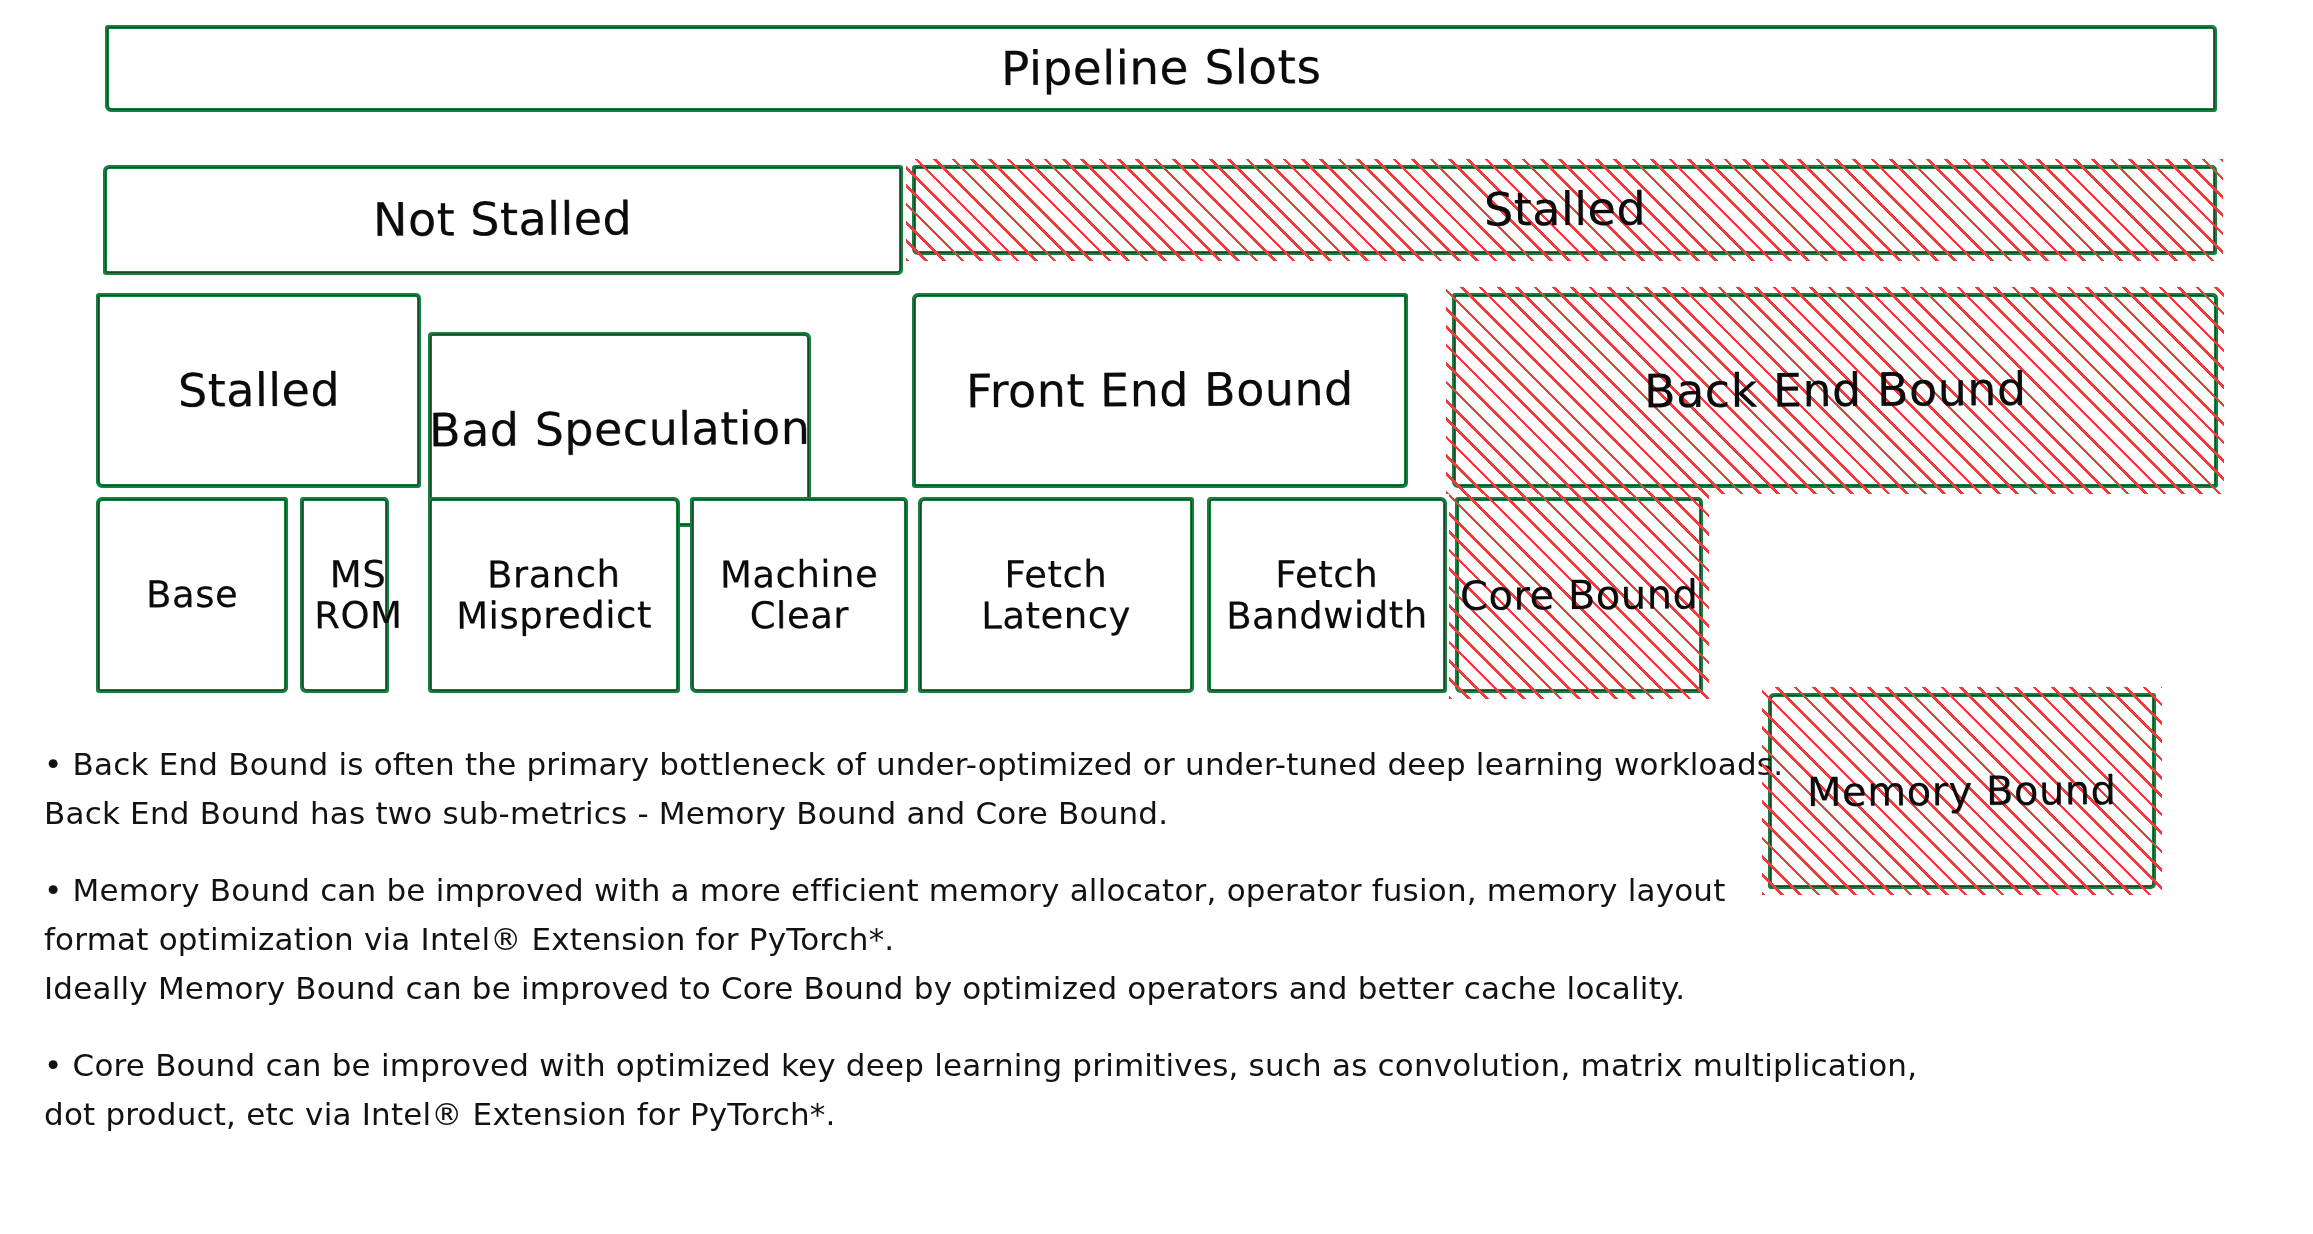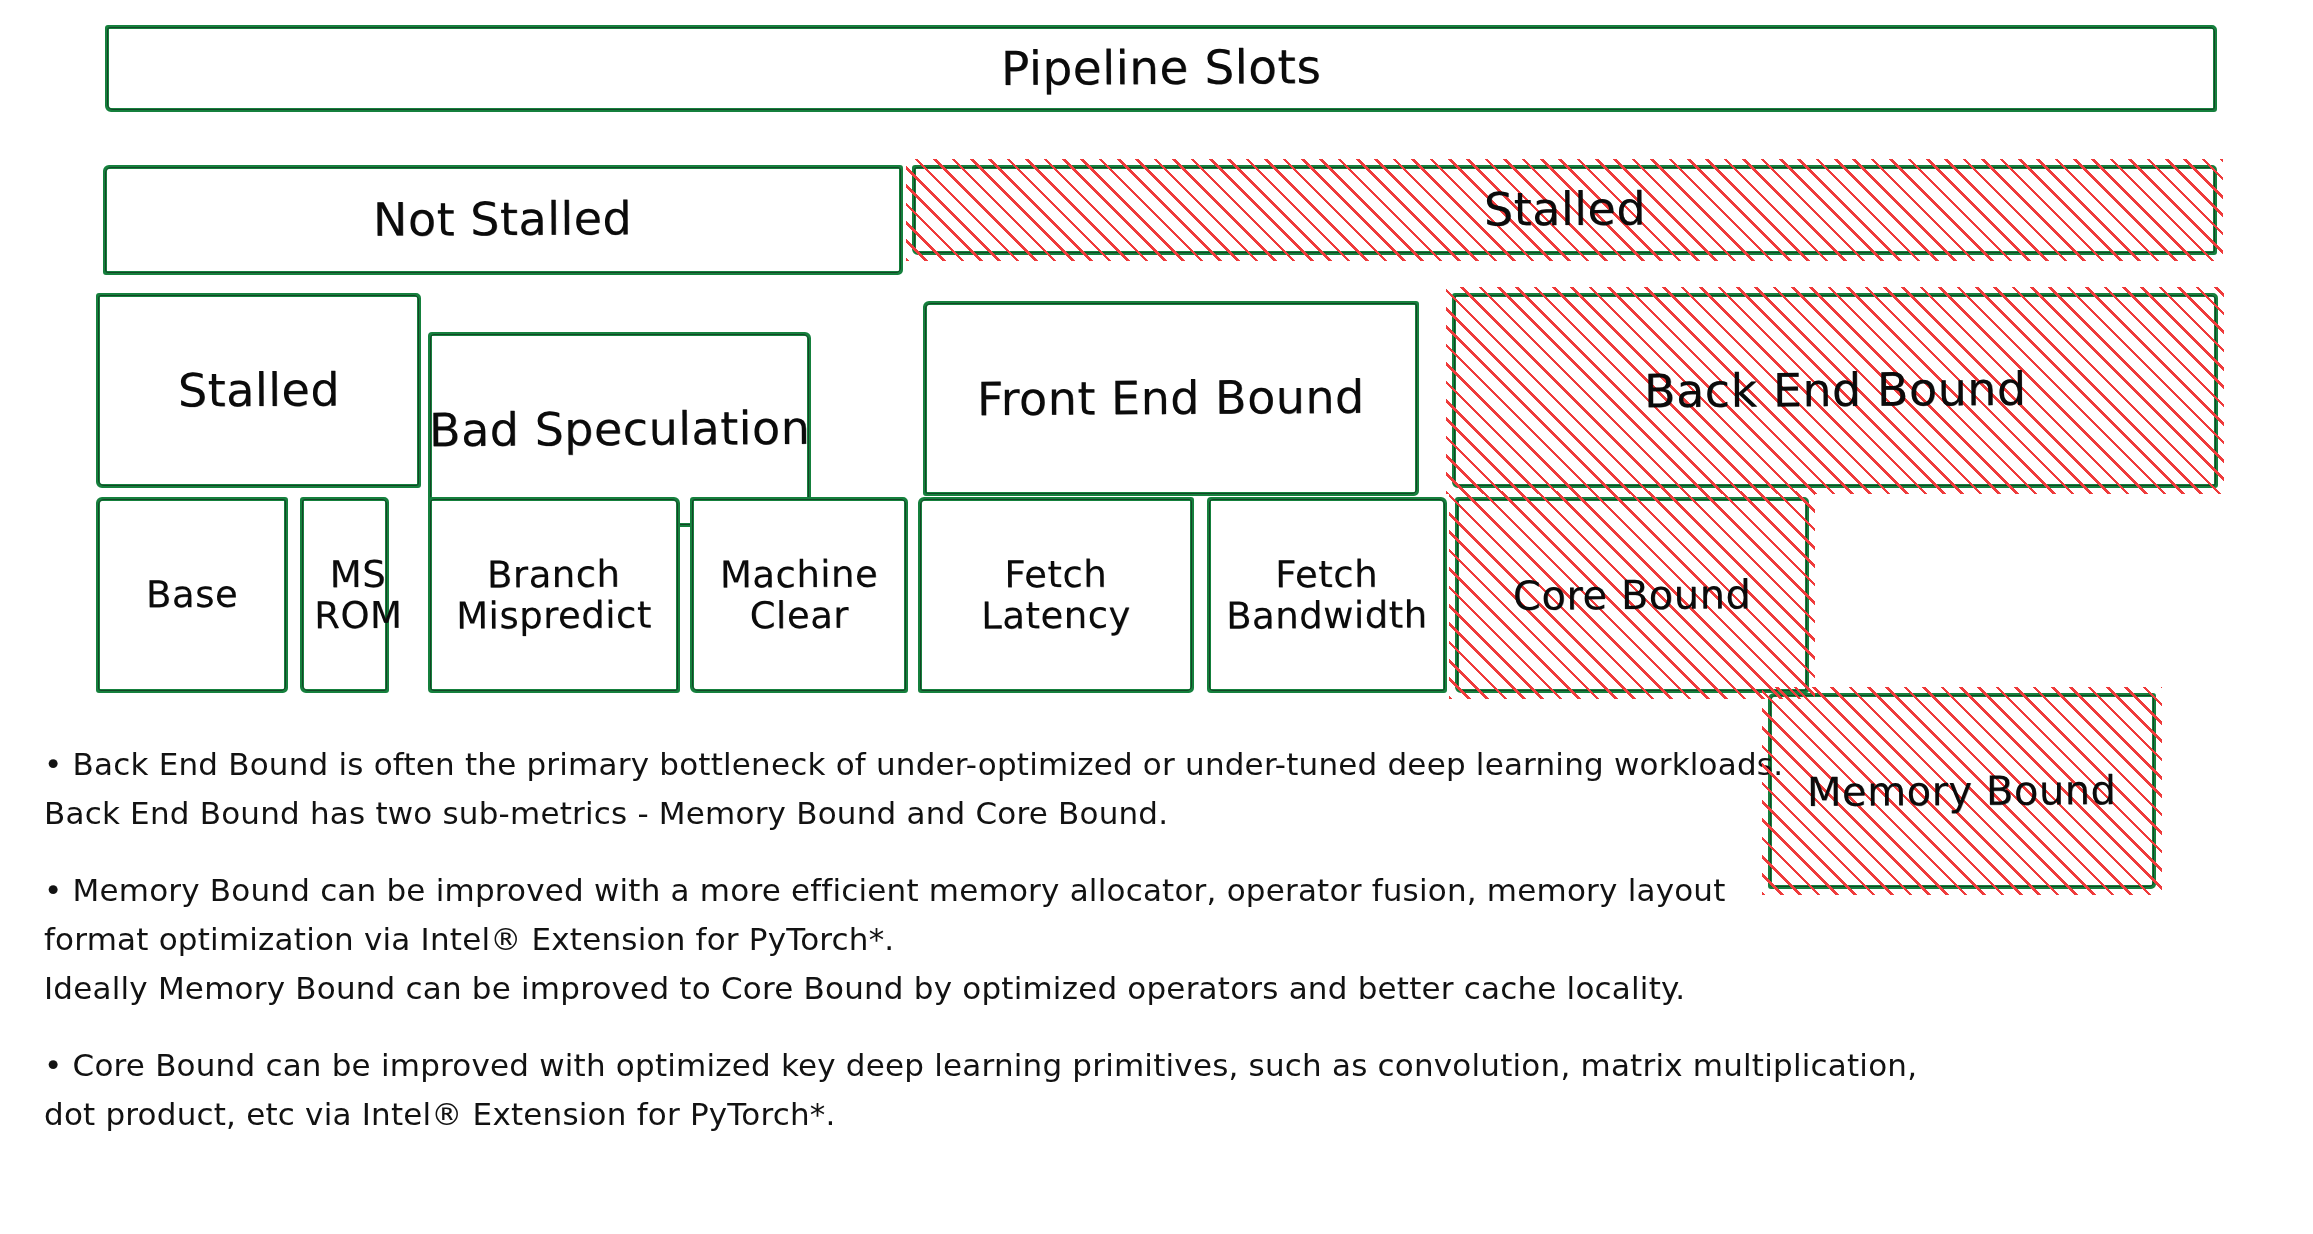--- a/index.html
+++ b/index.html
@@ -119,34 +119,34 @@
   }
   #cell-stalled {
     left: 912px; top: 0; width: 1305px; height: 90px;
   }
   #r2 .lbl { font-size: 46px; }
 
   
   #r3 { top: 293px; height: 195px; }
   #cell-retiring      { left: 96px;  top: 0; width: 325px;  height: 195px; }
   #cell-bad-spec      { left: 428px; top: 16px; width: 383px;  height: 195px; margin-top: 23px; }
-  #cell-front-end     { left: 912px; top: 8px; width: 496px;  height: 195px; margin-left: 11px; }
+  #cell-front-end     { left: 912px; top: 0; width: 496px;  height: 195px; }
   #cell-back-end      { left: 1452px;top: 0; width: 766px;  height: 195px; }
   #r3 .lbl { font-size: 46px; }
   #cell-bad-spec .lbl { white-space: nowrap; }
 
   
   #r4 { top: 497px; height: 196px; }
   #cell-base          { left: 96px;   top: 0; width: 192px; height: 196px; }
   #cell-ms-rom        { left: 300px;  top: 0; width: 89px;  height: 196px; padding-left: 28px; }
   #cell-branch-mis    { left: 428px;  top: 0; width: 252px; height: 196px; }
   #cell-machine-clear { left: 690px;  top: 0; width: 218px; height: 196px; }
   #cell-fetch-latency { left: 918px;  top: 0; width: 276px; height: 196px; }
   #cell-fetch-bw      { left: 1207px; top: 0; width: 240px; height: 196px; }
-  #cell-core-bound    { left: 1455px; top: 0; width: 354px; height: 196px; }
+  #cell-core-bound    { left: 1455px; top: 0; width: 248px; height: 196px; }
   #cell-memory-bound  { left: 1768px; top: 0; width: 388px; height: 196px; }
   #r4 .lbl { font-size: 37px; }
   #cell-core-bound .lbl,
   #cell-memory-bound .lbl { font-size: 40px; white-space: nowrap; }
 
   
   #notes {
     position: absolute;
     left: 44px;
     top: 740px;

